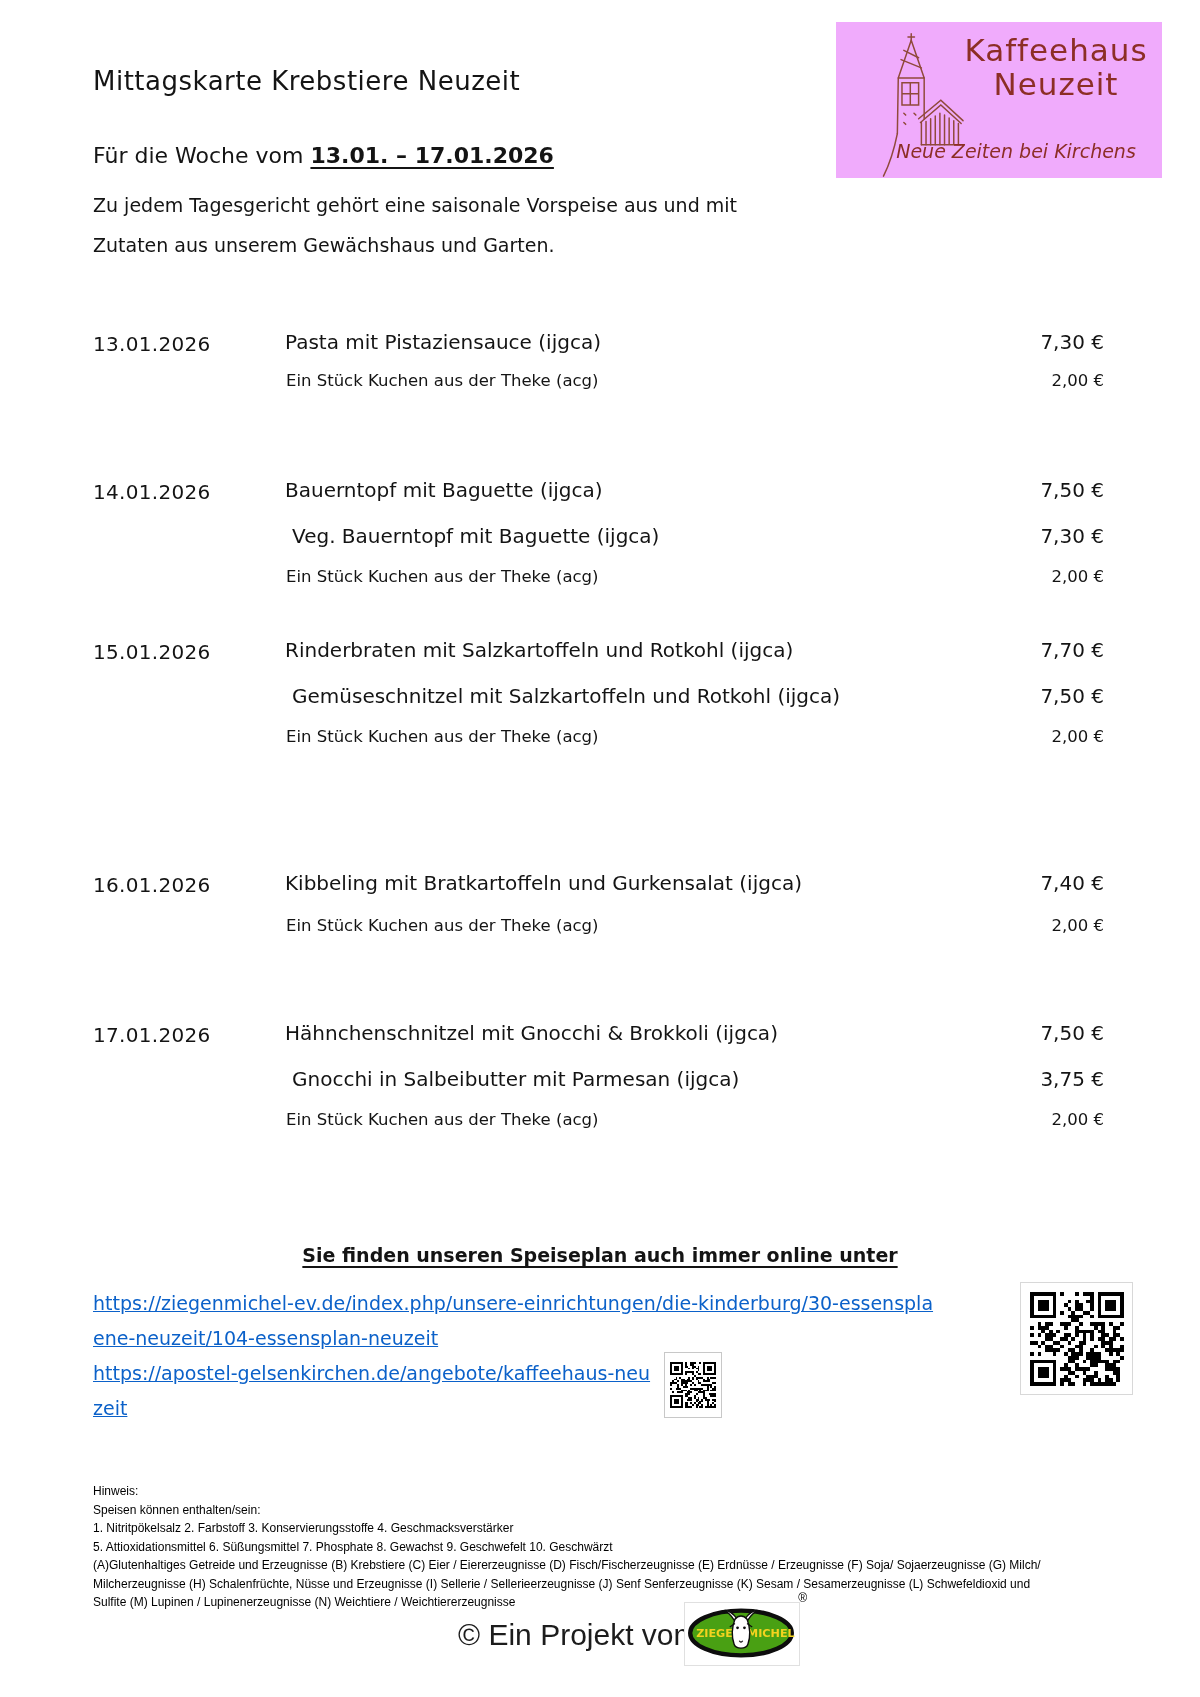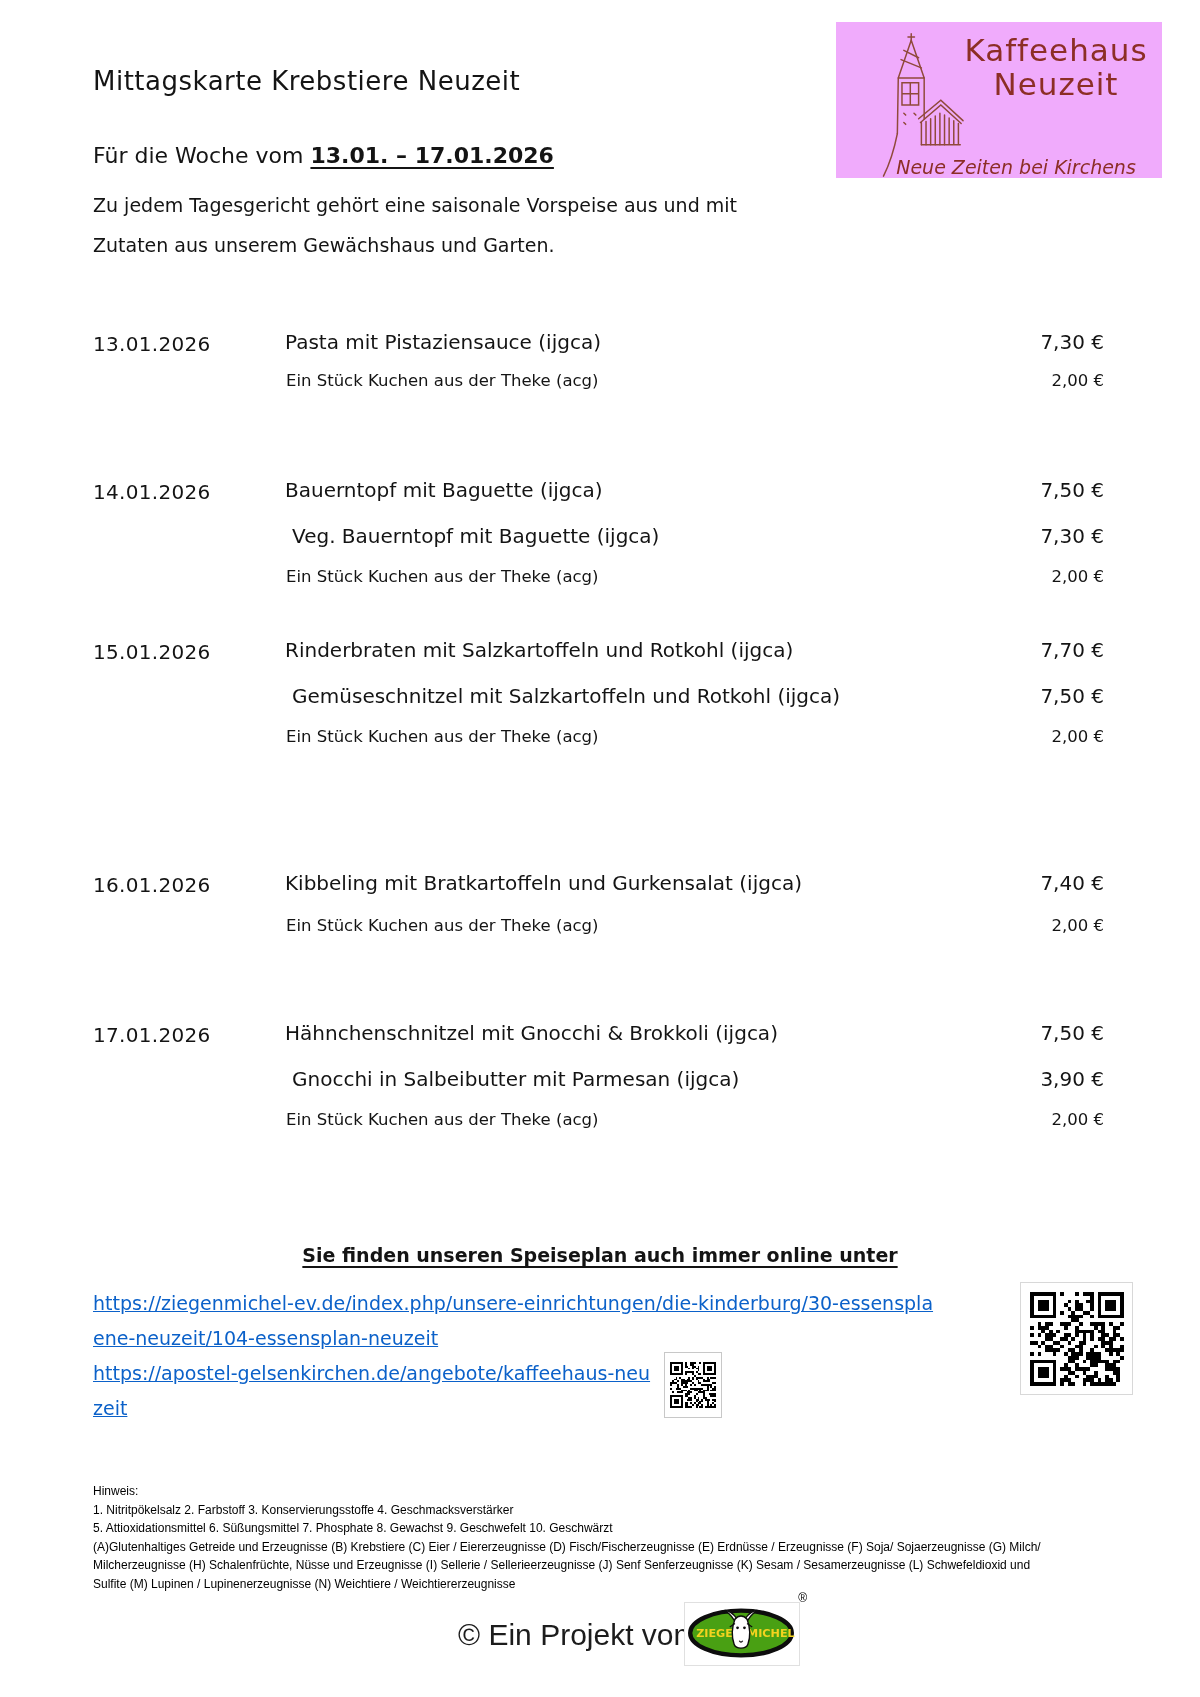--- a/index.html
+++ b/index.html
@@ -11,21 +11,21 @@
   .title{position:absolute;left:93px;top:66px;font-size:26px;letter-spacing:0.5px;}
   .logo-box{
     position:absolute;left:836px;top:22px;width:326px;height:156px;
     background:#f0abfc;display:flex;align-items:center;
   }
   .logo-church{position:absolute;left:18px;top:8px;width:120px;height:148px;}
   .logo-text{position:absolute;left:120px;top:10px;width:200px;text-align:center;color:#8c2e26;}
   .logo-line1{font-size:31px;letter-spacing:1px;}
   .logo-line2{font-size:31px;letter-spacing:1px;margin-top:-2px;}
   .logo-tagline{position:absolute;left:40px;top:118px;width:280px;text-align:center;
-    font-size:19px;color:#8c2e26;font-style:italic;margin-top:16px;}
+    font-size:19px;color:#8c2e26;font-style:italic;}
   .week-line{position:absolute;left:93px;top:143px;font-size:22px;}
   .week-dates{font-weight:bold;text-decoration:underline;text-decoration-thickness:2px;text-underline-offset:4px;}
   .intro{position:absolute;left:93px;width:924px;text-align:left;font-size:19px;}
   
   .m-row{position:absolute;left:0;right:0;height:26px;}
   .m-date{position:absolute;left:93px;top:2px;font-size:20px;letter-spacing:0.3px;}
   .m-dish{position:absolute;left:285px;font-size:20px;white-space:nowrap;}
   .m-row.second .m-dish{left:292px;}
   .m-price{position:absolute;right:96px;font-size:20px;}
   .m-row.small .m-dish{font-size:16.5px;left:286px;top:2px;}
@@ -137,21 +137,21 @@
     <span class="m-price">2,00 €</span>
   </div>
 
   <div class="m-row" style="top:1021px">
     <span class="m-date">17.01.2026</span>
     <span class="m-dish">Hähnchenschnitzel mit Gnocchi &amp; Brokkoli (ijgca)</span>
     <span class="m-price">7,50 €</span>
   </div>
   <div class="m-row second" style="top:1067px">
     <span class="m-dish">Gnocchi in Salbeibutter mit Parmesan (ijgca)</span>
-    <span class="m-price">3,90 €</span>
+    <span class="m-price">3,75 €</span>
   </div>
   <div class="m-row small" style="top:1108px">
     <span class="m-dish">Ein Stück Kuchen aus der Theke (acg)</span>
     <span class="m-price">2,00 €</span>
   </div>
 
   <div class="online-heading">Sie finden unseren Speiseplan auch immer online unter</div>
 
   <a class="doc-link link1" style="color:#0b61c9" href="#">https://ziegenmichel-ev.de/index.php/unsere-einrichtungen/die-kinderburg/30-essensplaene-neuzeit/104-essensplan-neuzeit</a>
   <a class="doc-link link2" style="color:#0b61c9" href="#">https://apostel-gelsenkirchen.de/angebote/kaffeehaus-neuzeit</a>
@@ -593,20 +593,21 @@
           <rect x="20" y="2" width="3" height="3" fill="#000"></rect>
           <rect x="0" y="18" width="7" height="7" fill="#000"></rect>
           <rect x="1" y="19" width="5" height="5" fill="#fff"></rect>
           <rect x="2" y="20" width="3" height="3" fill="#000"></rect>
         </svg>
       </div>
   </div>
 
   <div class="hinweis">
     <div>Hinweis:</div>
+    <div>Speisen können enthalten/sein:</div>
     <div>1. Nitritpökelsalz 2. Farbstoff 3. Konservierungsstoffe 4. Geschmacksverstärker</div>
     <div>5. Attioxidationsmittel 6. Süßungsmittel 7. Phosphate 8. Gewachst 9. Geschwefelt 10. Geschwärzt</div>
     <div>(A)Glutenhaltiges Getreide und Erzeugnisse (B) Krebstiere (C) Eier / Eiererzeugnisse (D) Fisch/Fischerzeugnisse (E) Erdnüsse / Erzeugnisse (F) Soja/ Sojaerzeugnisse (G) Milch/</div>
     <div>Milcherzeugnisse (H) Schalenfrüchte, Nüsse und Erzeugnisse (I) Sellerie / Sellerieerzeugnisse (J) Senf Senferzeugnisse (K) Sesam / Sesamerzeugnisse (L) Schwefeldioxid und</div>
     <div>Sulfite (M) Lupinen / Lupinenerzeugnisse (N) Weichtiere / Weichtiererzeugnisse</div>
   </div>
 
   <div class="copyright">© Ein Projekt vom</div>
 
   <div class="brand-box">

